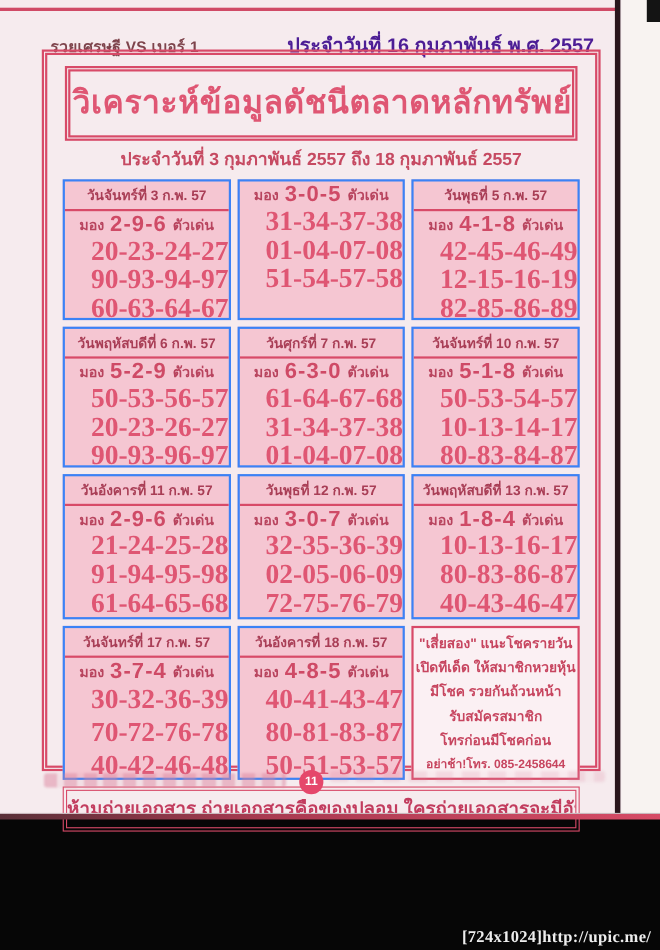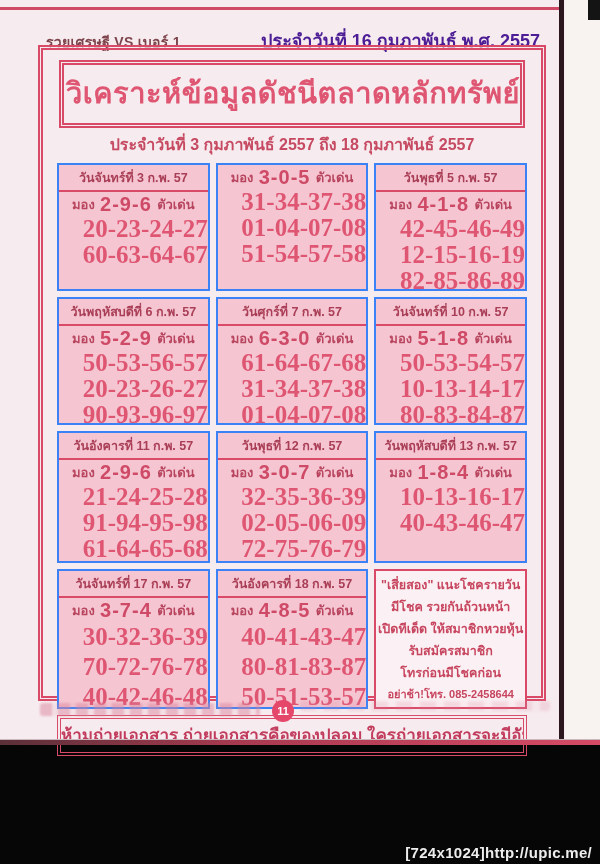--- a/index.html
+++ b/index.html
@@ -107,21 +107,21 @@
   }
   .page-circle{
     position:absolute;left:272px;top:700px;width:22px;height:22px;
     border-radius:50%;background:#e5476b;color:#fff;
     font-size:11px;font-weight:bold;line-height:22px;text-align:center;
   }
   
   .caption{
     position:absolute;right:8px;bottom:3px;
     color:#ededed;font-size:15px;font-weight:bold;
-    font-family:Liberation Sans, sans-serif;letter-spacing:.3px;
+    font-family:Liberation Serif, serif;letter-spacing:.3px;
   }
 </style>
 </head>
 <body>
 
 <div class="paper">
   <div class="right-margin"></div>
   <div class="top-rule"></div>
 
   <div class="header-row">
@@ -136,20 +136,21 @@
     <div class="grid">
 
       <div class="cell">
         <div class="cell-date">วันจันทร์ที่ 3 ก.พ. 57</div>
         <div class="watch">
           <span class="watch-prefix">มอง</span>
           <span class="watch-digits">2-9-6</span>
           <span class="watch-suffix">ตัวเด่น</span>
         </div>
         <div class="numrow">20-23-24-27</div>
+        <div class="numrow">90-93-94-97</div>
         <div class="numrow">60-63-64-67</div>
       </div>
 
       <div class="cell">
         <div class="watch">
           <span class="watch-prefix">มอง</span>
           <span class="watch-digits">3-0-5</span>
           <span class="watch-suffix">ตัวเด่น</span>
         </div>
         <div class="numrow">31-34-37-38</div>
@@ -230,20 +231,21 @@
       </div>
 
       <div class="cell">
         <div class="cell-date">วันพฤหัสบดีที่ 13 ก.พ. 57</div>
         <div class="watch">
           <span class="watch-prefix">มอง</span>
           <span class="watch-digits">1-8-4</span>
           <span class="watch-suffix">ตัวเด่น</span>
         </div>
         <div class="numrow">10-13-16-17</div>
+        <div class="numrow">80-83-86-87</div>
         <div class="numrow">40-43-46-47</div>
       </div>
 
       <div class="cell row4">
         <div class="cell-date">วันจันทร์ที่ 17 ก.พ. 57</div>
         <div class="watch">
           <span class="watch-prefix">มอง</span>
           <span class="watch-digits">3-7-4</span>
           <span class="watch-suffix">ตัวเด่น</span>
         </div>
@@ -259,22 +261,22 @@
           <span class="watch-digits">4-8-5</span>
           <span class="watch-suffix">ตัวเด่น</span>
         </div>
         <div class="numrow">40-41-43-47</div>
         <div class="numrow">80-81-83-87</div>
         <div class="numrow">50-51-53-57</div>
       </div>
 
       <div class="ad-cell">
         <div class="ad-line">"เสี่ยสอง" แนะโชครายวัน</div>
+        <div class="ad-line">เปิดทีเด็ด ให้สมาชิกหวยหุ้น</div>
         <div class="ad-line">มีโชค รวยกันถ้วนหน้า</div>
-        <div class="ad-line">เปิดทีเด็ด ให้สมาชิกหวยหุ้น</div>
         <div class="ad-line">รับสมัครสมาชิก</div>
         <div class="ad-line">โทรก่อนมีโชคก่อน</div>
         <div class="ad-line ad-line-last">อย่าช้า!โทร. 085-2458644</div>
       </div>
 
     </div>
 
     <div class="warning-box">ห้ามถ่ายเอกสาร ถ่ายเอกสารคือของปลอม ใครถ่ายเอกสารจะมีอันเป็นไป</div>
   </div>
 

